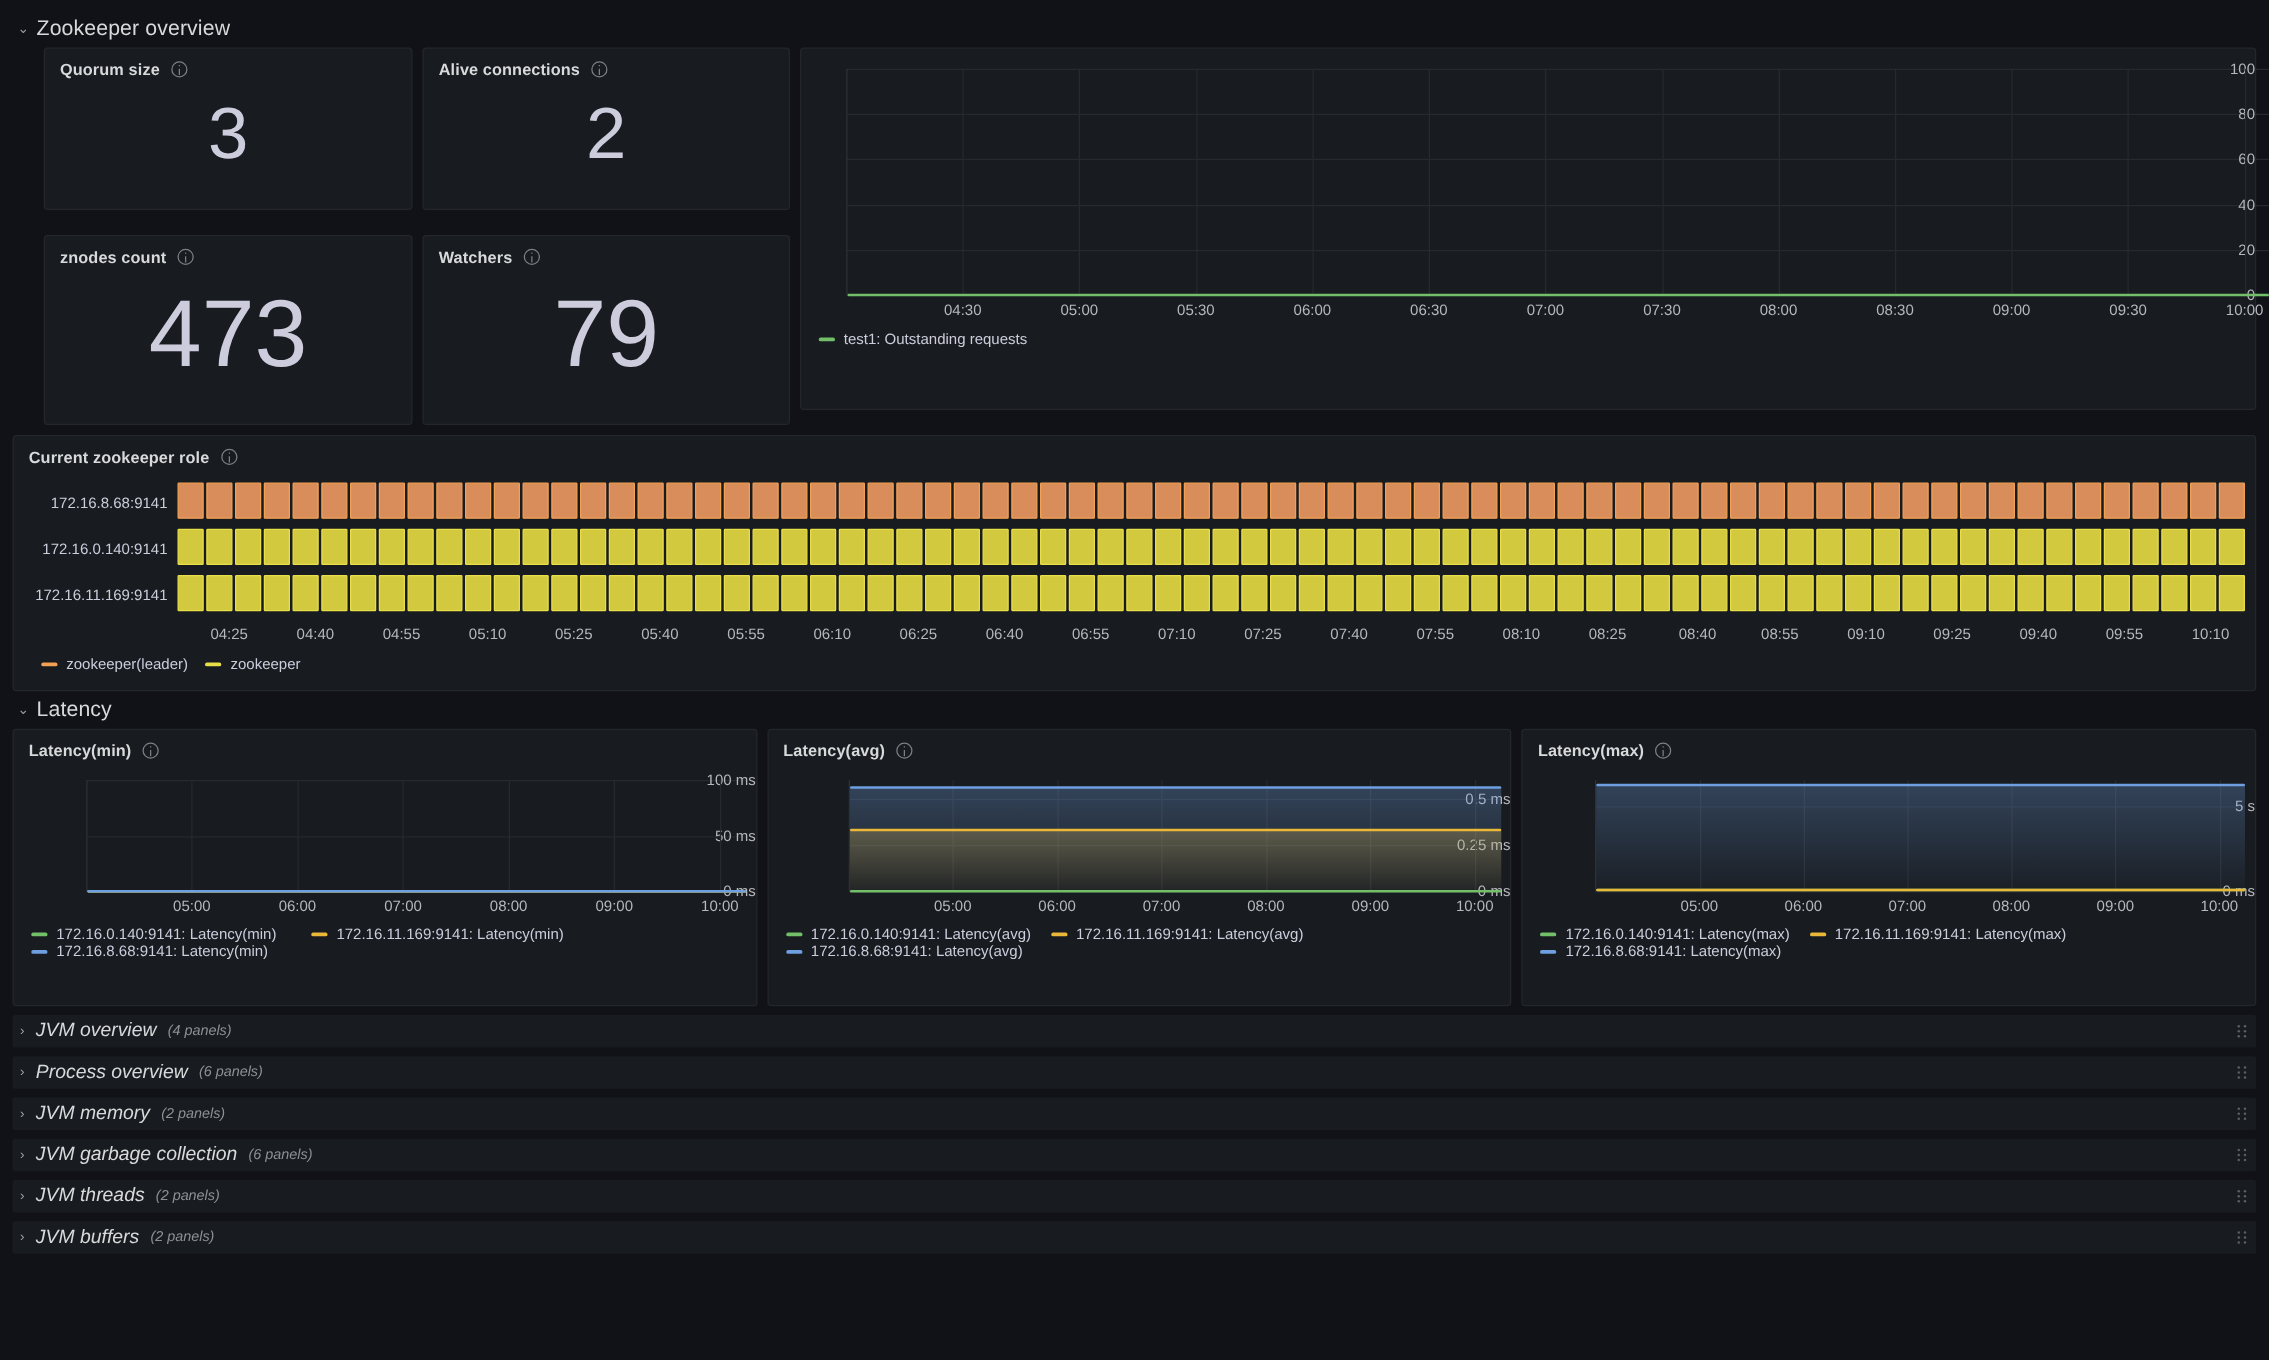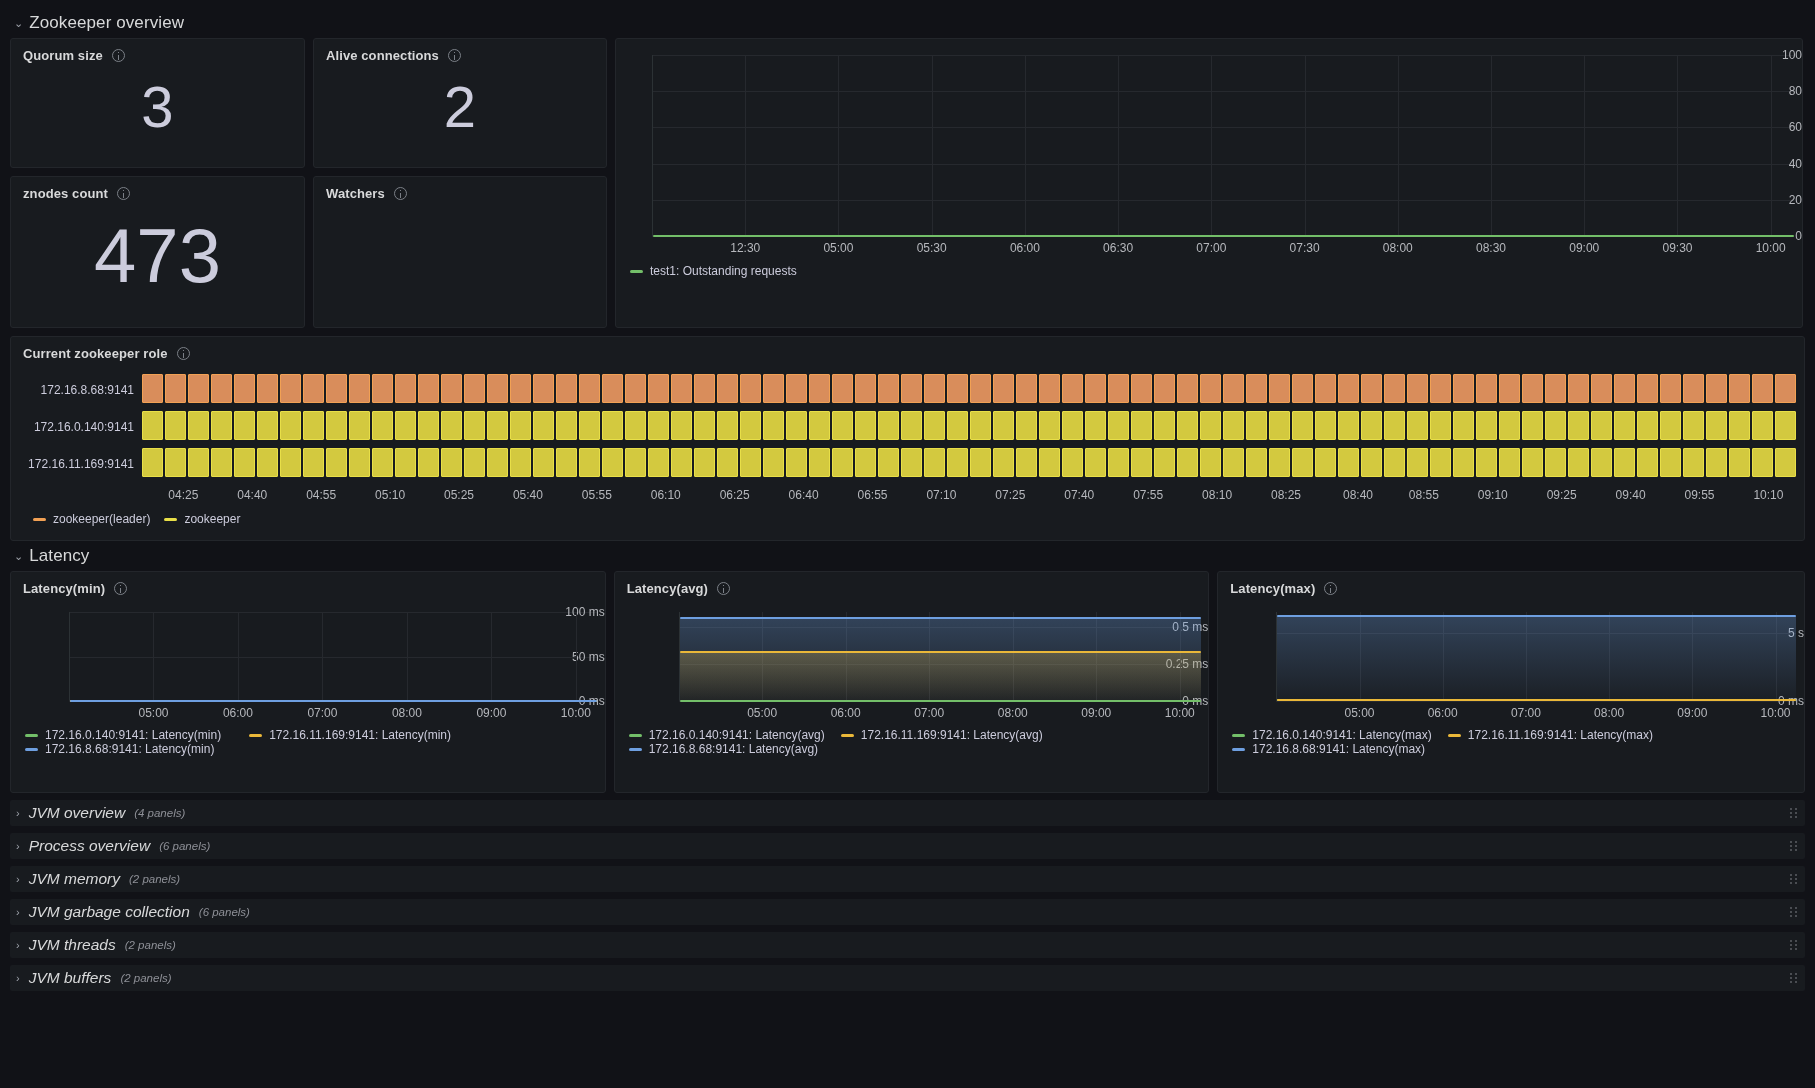--- a/index.html
+++ b/index.html
@@ -50,21 +50,21 @@
   }
 
   
   .stat-value {
     display: flex; align-items: center; justify-content: center;
     color: #ccccdc; font-weight: 500; line-height: 1;
   }
 
   
   .top-grid { display: flex; gap: 8px; }
-  .stats-col { display: flex; flex-direction: column; gap: 8px; width: 597px; }
+  .stats-col { display: flex; flex-direction: column; gap: 20px; width: 597px; margin-left: 25px; }
   .stats-row { display: flex; gap: 8px; }
 
   
   .graph-body { position: relative; }
   .yaxis-label {
     position: absolute; right: 0; transform: translateY(-50%);
     font-size: 12px; color: #b6b8bd; white-space: nowrap;
   }
   .xaxis-label {
     position: absolute; transform: translateX(-50%);
@@ -140,40 +140,41 @@
             <span>znodes count</span>
             <span class="info-icon"></span>
           </div>
           <div class="stat-value" style="height:110px;font-size:76px">473</div>
         </div>
         <div class="panel" style="width:294px;height:152px">
           <div class="panel-title">
             <span>Watchers</span>
             <span class="info-icon"></span>
           </div>
+          <div class="stat-value" style="height:110px;font-size:76px">79</div>
         </div>
       </div>
     </div>
 
     <div class="panel" style="width:1188px;height:290px">
       <div class="graph-body" id="outstanding-body" style="height:215px;margin-top:4px">
           <div class="gridline-h" style="left:36px;top:193px;width:1142px;"></div>
           <div class="yaxis-label" style="top:193px;width:30px;text-align:right;">0</div>
           <div class="gridline-h" style="left:36px;top:156.8px;width:1142px;"></div>
           <div class="yaxis-label" style="top:156.8px;width:30px;text-align:right;">20</div>
           <div class="gridline-h" style="left:36px;top:120.6px;width:1142px;"></div>
           <div class="yaxis-label" style="top:120.6px;width:30px;text-align:right;">40</div>
           <div class="gridline-h" style="left:36px;top:84.4px;width:1142px;"></div>
           <div class="yaxis-label" style="top:84.4px;width:30px;text-align:right;">60</div>
           <div class="gridline-h" style="left:36px;top:48.19999999999999px;width:1142px;"></div>
           <div class="yaxis-label" style="top:48.19999999999999px;width:30px;text-align:right;">80</div>
           <div class="gridline-h" style="left:36px;top:12px;width:1142px;"></div>
           <div class="yaxis-label" style="top:12px;width:30px;text-align:right;">100</div>
           <div class="gridline-v" style="left:129.22448979591837px;top:12px;height:181px;"></div>
-          <div class="xaxis-label" style="left:129.22448979591837px;top:198px;">12:30</div>
+          <div class="xaxis-label" style="left:129.22448979591837px;top:198px;">04:30</div>
           <div class="gridline-v" style="left:222.44897959183672px;top:12px;height:181px;"></div>
           <div class="xaxis-label" style="left:222.44897959183672px;top:198px;">05:00</div>
           <div class="gridline-v" style="left:315.6734693877551px;top:12px;height:181px;"></div>
           <div class="xaxis-label" style="left:315.6734693877551px;top:198px;">05:30</div>
           <div class="gridline-v" style="left:408.89795918367344px;top:12px;height:181px;"></div>
           <div class="xaxis-label" style="left:408.89795918367344px;top:198px;">06:00</div>
           <div class="gridline-v" style="left:502.12244897959187px;top:12px;height:181px;"></div>
           <div class="xaxis-label" style="left:502.12244897959187px;top:198px;">06:30</div>
           <div class="gridline-v" style="left:595.3469387755102px;top:12px;height:181px;"></div>
           <div class="xaxis-label" style="left:595.3469387755102px;top:198px;">07:00</div>

